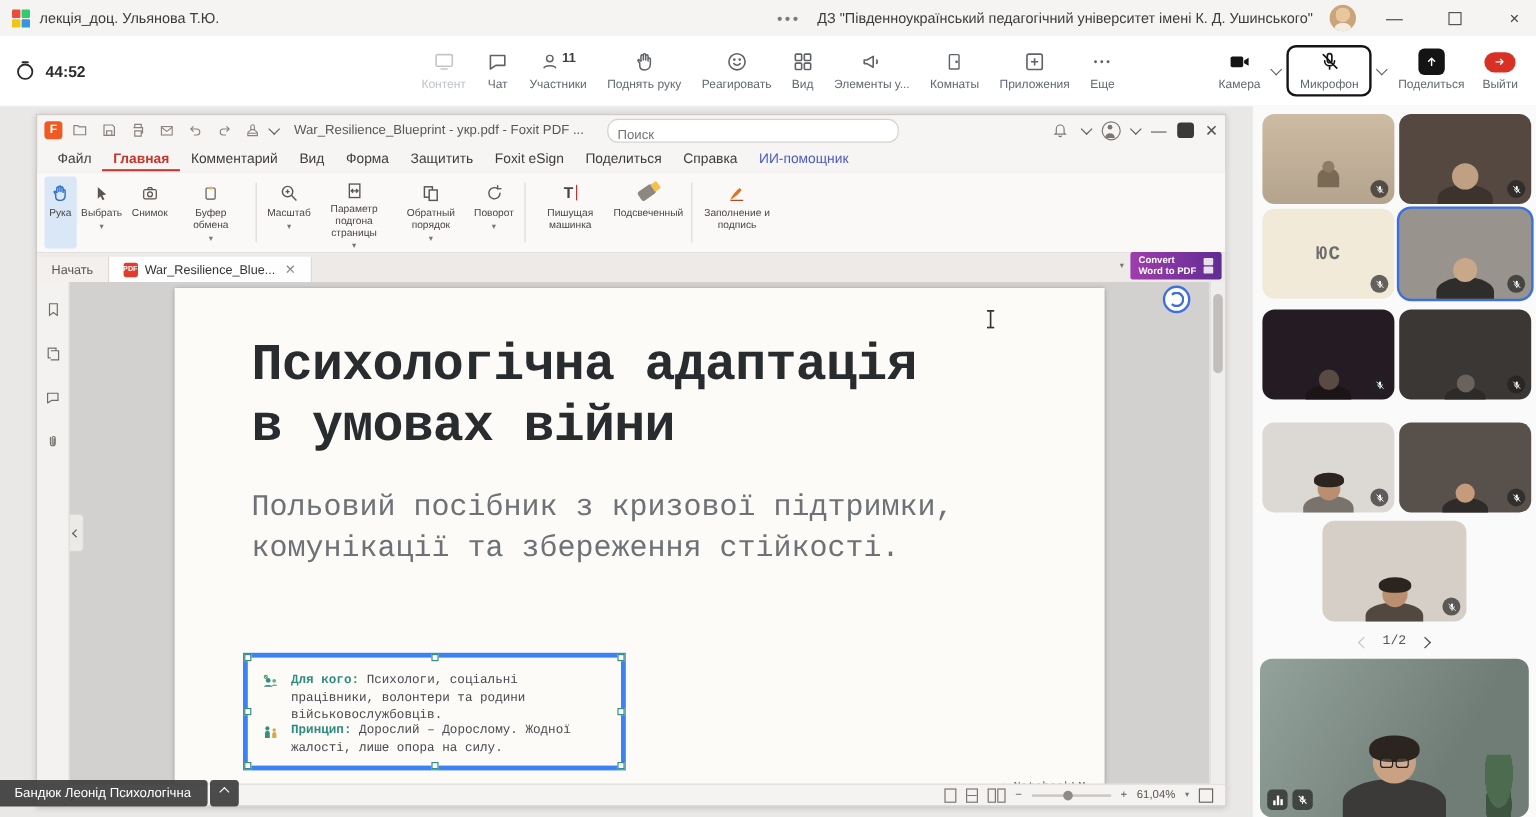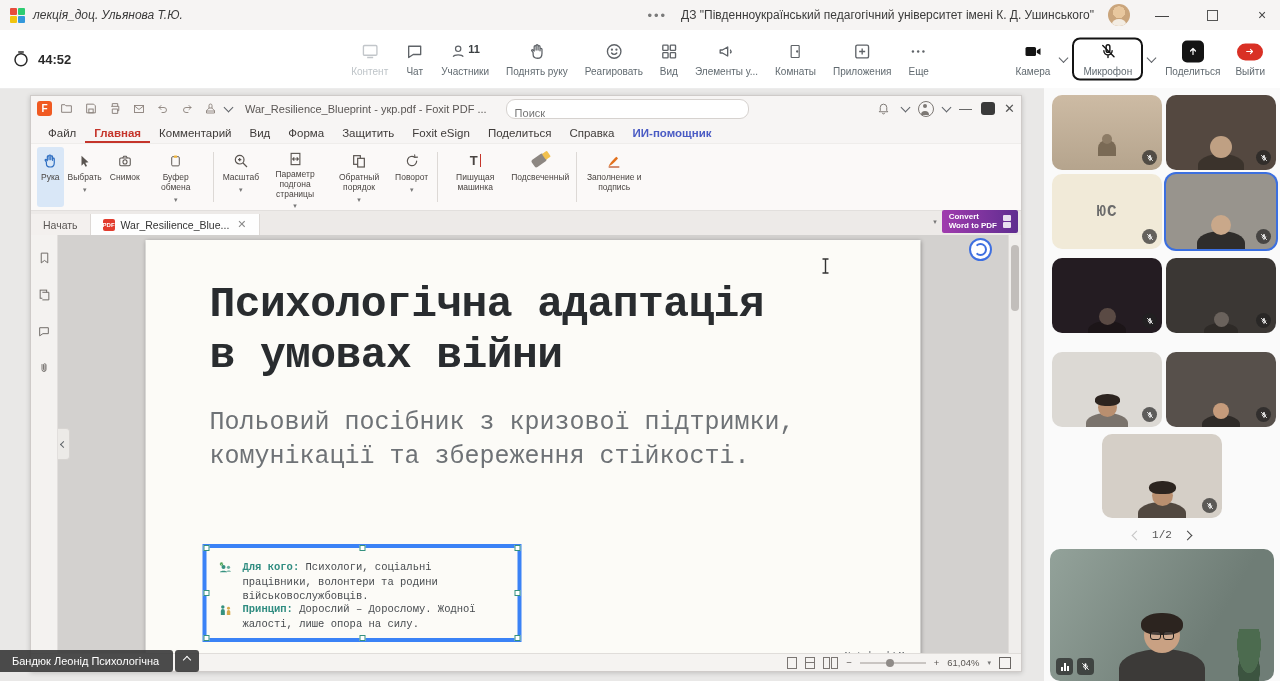--- a/index.html
+++ b/index.html
@@ -1,21 +1,21 @@
 <!DOCTYPE html>
 <html><head>
 <meta charset="utf-8">
 <style>
   html,body{margin:0;padding:0;}
   body{font-family:"Liberation Sans","DejaVu Sans",sans-serif;background:#555;}
   .screen{position:relative;width:1280px;height:681px;background:#e9e8e7;overflow:hidden;}
 
   
   .titlebar{position:absolute;top:0;left:0;right:0;height:30px;background:#f6f4f3;border-bottom:1px solid #e3e1e0;display:flex;align-items:center;}
-  .tb-left{display:flex;align-items:center;gap:8px;padding-left:10px;flex:1;min-width:0;font-style:italic;}
+  .tb-left{display:flex;align-items:center;gap:8px;padding-left:10px;flex:1;min-width:0;}
   .app-icon{width:15px;height:15px;display:grid;grid-template-columns:7px 7px;grid-template-rows:7px 7px;gap:1px;}
   .app-icon i{display:block;border-radius:1px;}
   .tb-title{font-size:12px;color:#3b3b3b;white-space:nowrap;}
   .tb-right{display:flex;align-items:center;gap:14px;padding-right:0;}
   .tb-dots{color:#7a7a7a;font-size:13px;letter-spacing:2px;}
   .avatar-sm{width:22px;height:22px;border-radius:50%;background:radial-gradient(circle at 50% 38%, #e8c79e 0 34%, #caa57c 35% 100%);position:relative;overflow:hidden;}
   .avatar-sm::after{content:"";position:absolute;left:4px;right:4px;bottom:-3px;height:10px;border-radius:50% 50% 0 0;background:#f3ece2;}
   .win-btn{width:36px;height:30px;display:flex;align-items:center;justify-content:center;font-size:14px;color:#444;}
   .sq{width:9px;height:9px;border:1.2px solid #555;}
 
@@ -50,21 +50,21 @@
   .fx-avatar{width:14px;height:14px;border-radius:50%;border:1.4px solid #7d7874;position:relative;}
   .fx-avatar::before{content:"";position:absolute;left:4px;top:2px;width:4px;height:4px;border-radius:50%;background:#7d7874;}
   .fx-avatar::after{content:"";position:absolute;left:2px;bottom:1px;width:8px;height:4px;border-radius:4px 4px 0 0;background:#7d7874;}
   .fx-dark-sq{width:14px;height:13px;background:#3a3a3a;border-radius:3px;}
   .fx-x{font-size:13px;color:#555;}
   .fx-min{font-size:13px;color:#555;}
 
   .fx-menubar{height:22px;display:flex;align-items:flex-end;padding:0 8px;flex:none;}
   .fx-menu{font-size:11.5px;color:#3f3b39;padding:3px 9px 4px;white-space:nowrap;}
   .fx-menu.active{color:#c5352b;font-weight:bold;border-bottom:2px solid #c5352b;padding-bottom:2px;}
-  .fx-menu.ai{color:#4a5bc4;font-weight:bold;}
+  .fx-menu.ai{color:#4a5bc4;font-weight:normal;}
 
   .fx-ribbon{height:60px;background:#fbf9f8;border-top:1px solid #efedeb;border-bottom:1px solid #e2dfdd;display:flex;align-items:stretch;padding:3px 6px;flex:none;}
   .rb-item{display:flex;flex-direction:column;align-items:center;justify-content:flex-start;padding:4px 4px 2px;gap:3px;}
   .rb-item .ric{height:19px;display:flex;align-items:center;justify-content:center;}
   .rb-item .rlb{font-size:8.5px;color:#4a4542;text-align:center;line-height:1.15;max-width:56px;}
   .rb-item.active{background:#d9e7f7;border-radius:3px;}
   .rb-sep{width:1px;background:#ddd9d6;margin:5px 5px;}
   .caret{font-size:7px;color:#777;line-height:1;}
   .tw{font-size:13px;font-weight:bold;color:#4a4542;border-right:1.5px solid #c5352b;padding-right:2px;line-height:1;}
   .marker{width:14px;height:9px;background:#8d8782;border-radius:2px;position:relative;transform:rotate(-35deg);}

